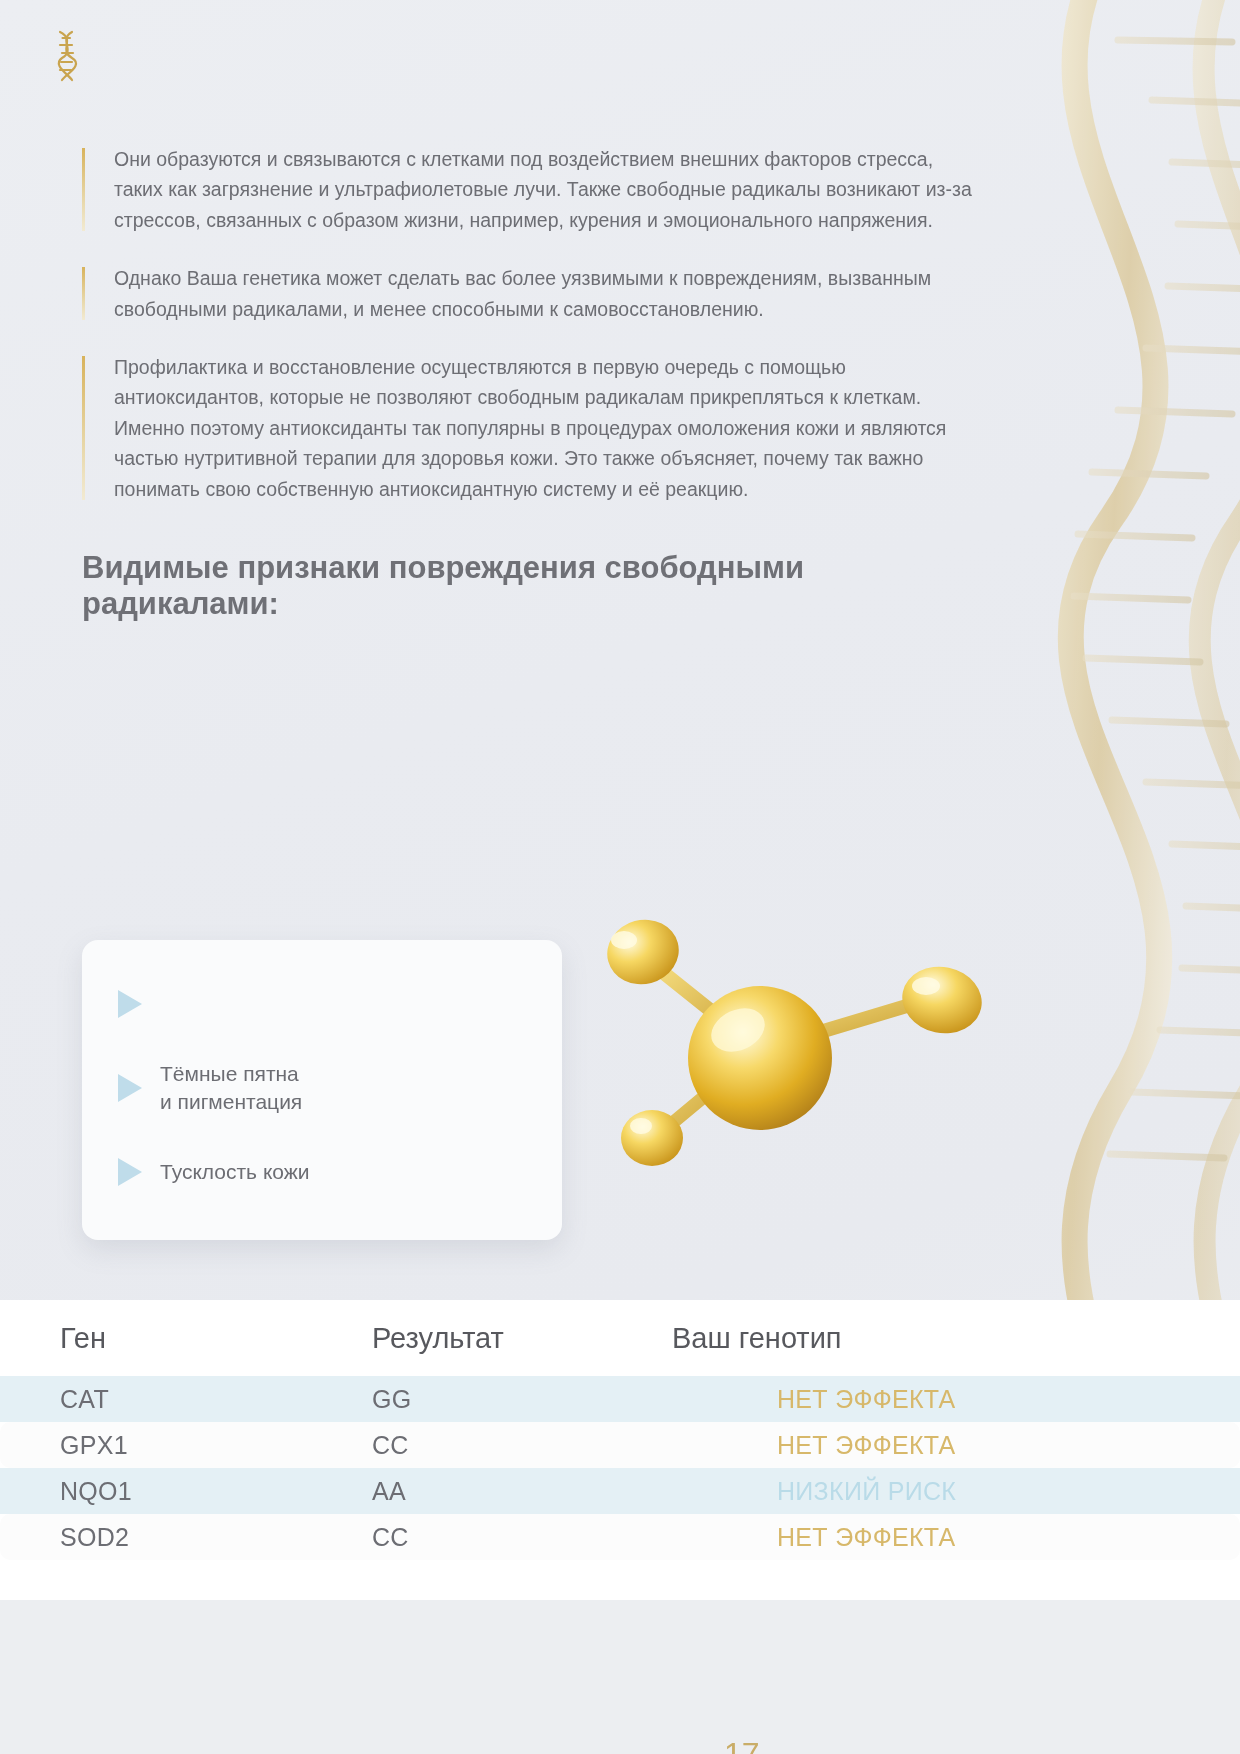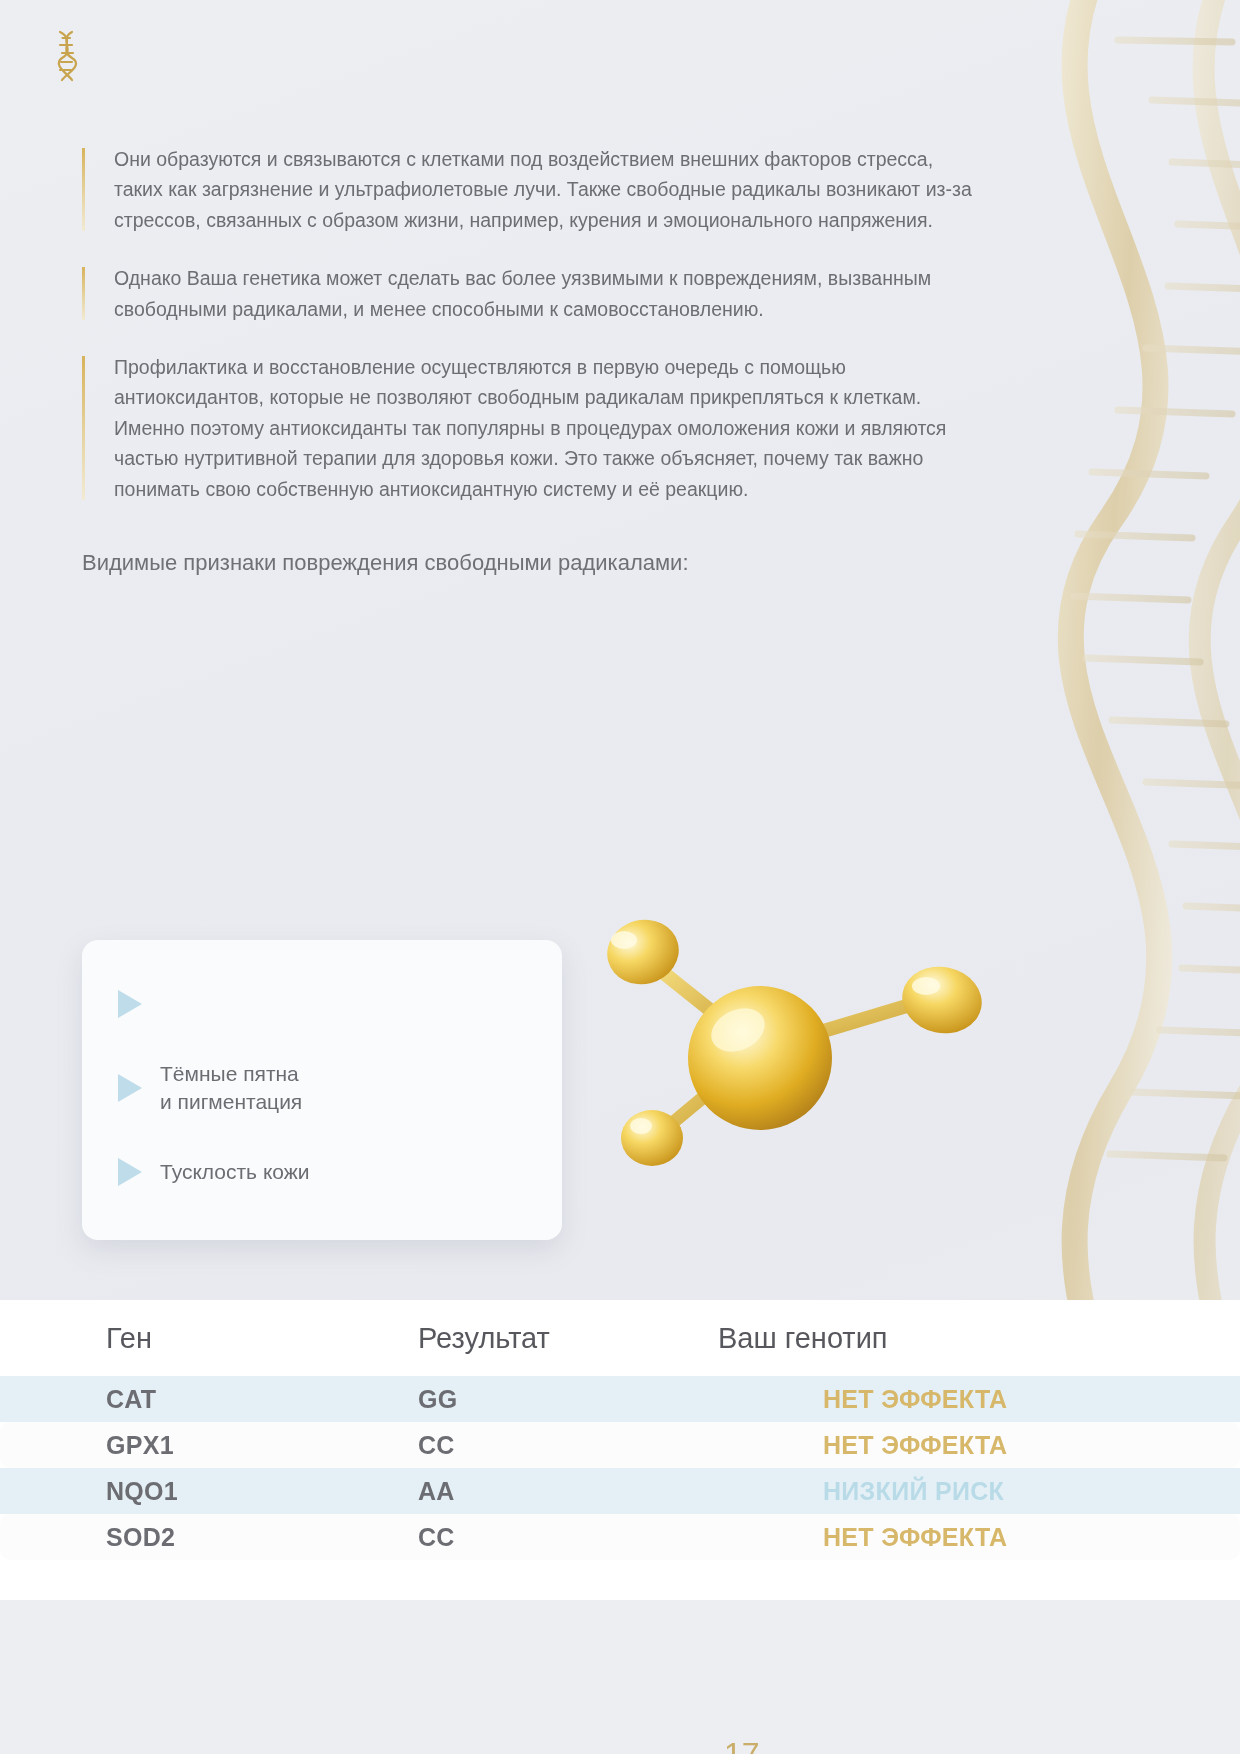--- a/index.html
+++ b/index.html
@@ -100,22 +100,22 @@
     position: absolute;
     left: 0;
     top: 4px;
     bottom: 4px;
     width: 3px;
     background: linear-gradient(180deg, #d8b35c 0%, #e7d6a6 60%, #f2ead2 100%);
   }
 
   .signs-label {
     margin-top: 46px;
-    font-weight: 400;
-    font-size: 22px;
+    font-weight: 700;
+    font-size: 31px;
     color: #6f7076;
   }
 
   
   .signs-card {
     position: absolute;
     left: 82px;
     top: 940px;
     width: 480px;
     height: 300px;
@@ -159,40 +159,40 @@
   .table {
     position: absolute;
     left: 0;
     top: 1300px;
     width: 1240px;
   }
   .trow {
     display: flex;
     align-items: center;
     height: 46px;
-    padding: 0 106px;
+    padding: 0 60px;
     box-sizing: border-box;
   }
   .thead {
     height: 76px;
     background: #ffffff;
   }
   .thead .cell {
     font-weight: 300;
     font-size: 29px;
     color: #57585d;
   }
   .zebra-a { background: #e4f0f5; }
   .zebra-b { background: #fcfcfc; border-radius: 10px; }
   .cell { flex: 0 0 auto; }
   .c1 { width: 312px; }
   .c2 { width: 405px; }
   .c3 { width: 300px; }
   .tbody .cell {
-    font-weight: 700;
+    font-weight: 400;
     font-size: 25px;
     color: #6c6d73;
     letter-spacing: .3px;
   }
   .res-gold { color: #d7b86a !important; }
   .res-blue { color: #b9dbe8 !important; }
 
   
   .footer {
     position: absolute;

